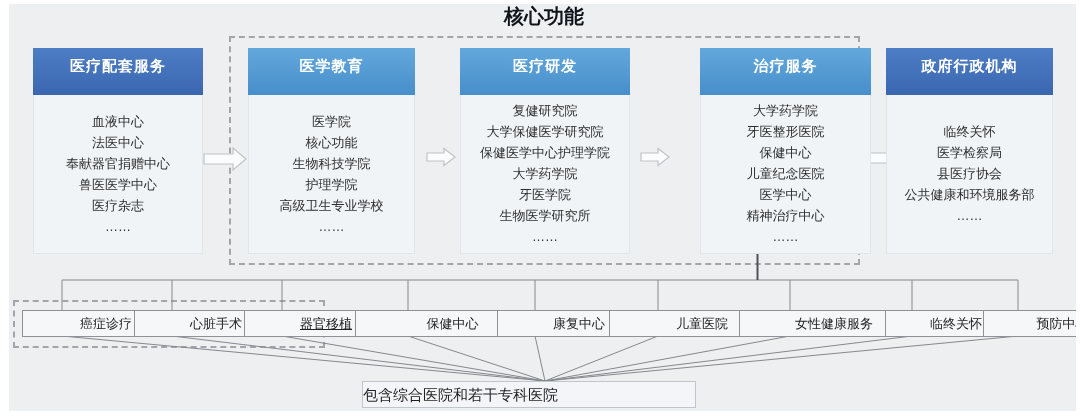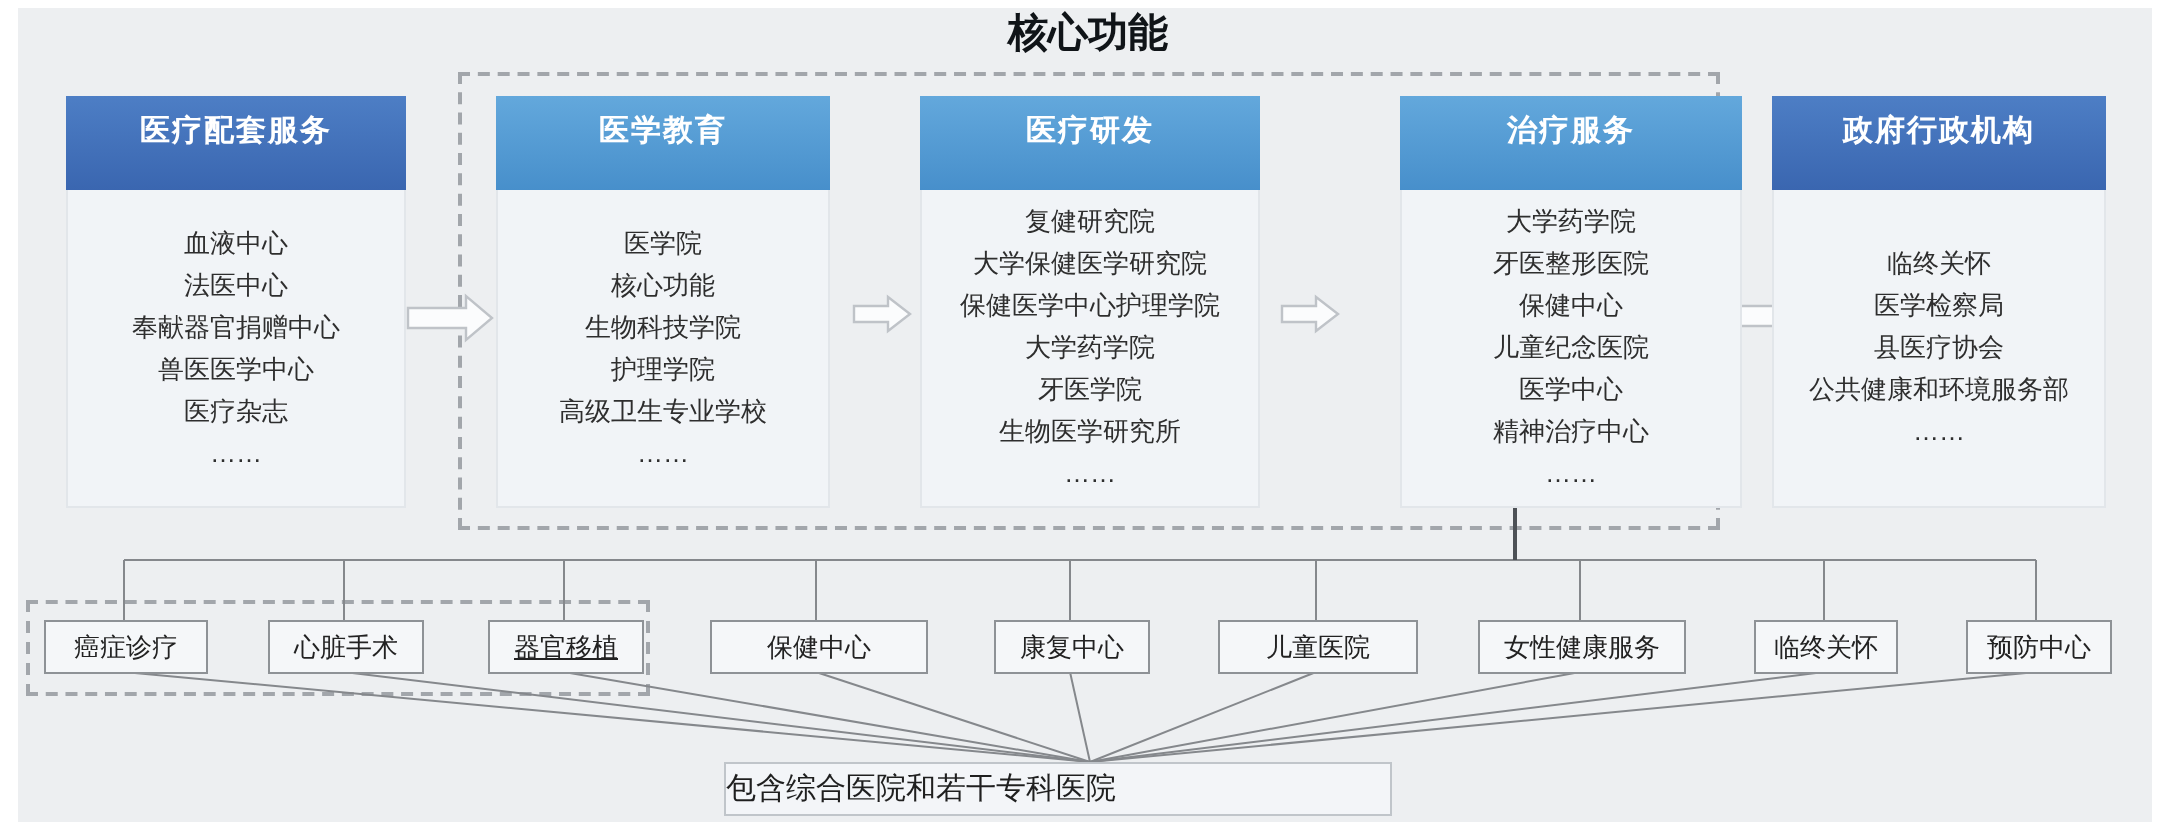--- a/index.html
+++ b/index.html
@@ -21,21 +21,21 @@
   .col{position:absolute;top:48px;z-index:3;}
   .col .hd{height:47px;line-height:36px;text-align:center;color:#ffffff;
            font-size:15px;font-weight:bold;letter-spacing:1px;}
   .col.dark .hd{background:linear-gradient(180deg,#4d7ec5 0%,#3a66b0 100%);}
   .col.light .hd{background:linear-gradient(180deg,#63a8dc 0%,#478fcb 100%);}
   .col .bd{background:#f1f4f7;border:1px solid #e2e6ea;border-top:none;height:158px;
            display:flex;flex-direction:column;justify-content:center;align-items:center;gap:5px;}
   .it{font-size:13px;line-height:16px;color:#2e2e2e;white-space:nowrap;}
 
   .node{position:absolute;top:310px;height:25px;line-height:25px;background:#f5f7f9;
-        border:1px solid #8e9296;text-align:center;font-size:13px;color:#222;z-index:3;white-space:nowrap;}
+        border:1px solid #8e9296;text-align:center;font-size:13px;color:#222;z-index:3;white-space:nowrap;padding-left:43px;}
 
   #hospital{position:absolute;left:362px;top:381px;width:332px;height:25px;line-height:25px;
             background:#f3f5f8;border:1px solid #c0c5ca;text-align:left;font-size:15px;
             color:#1f1f1f;z-index:3;}
 
   #wires{position:absolute;left:0;top:0;z-index:2;pointer-events:none;}
 </style>
 </head>
 <body>
 

